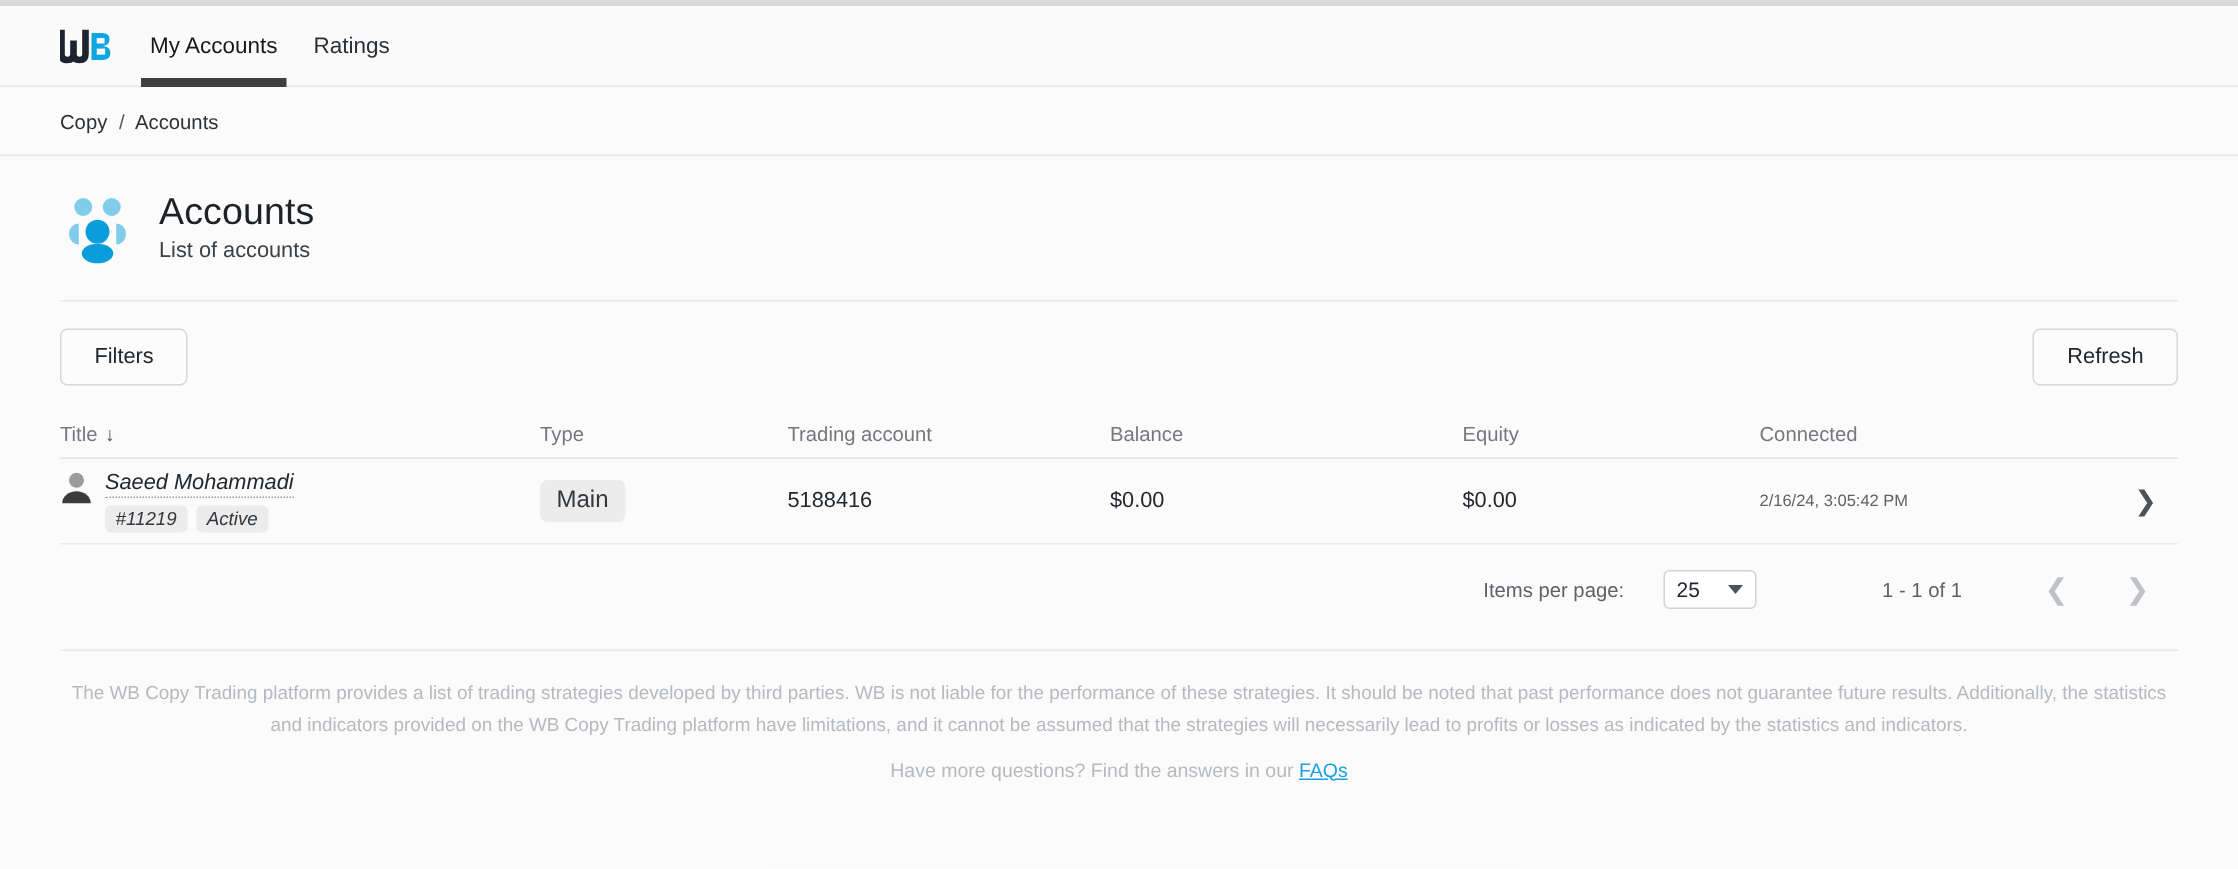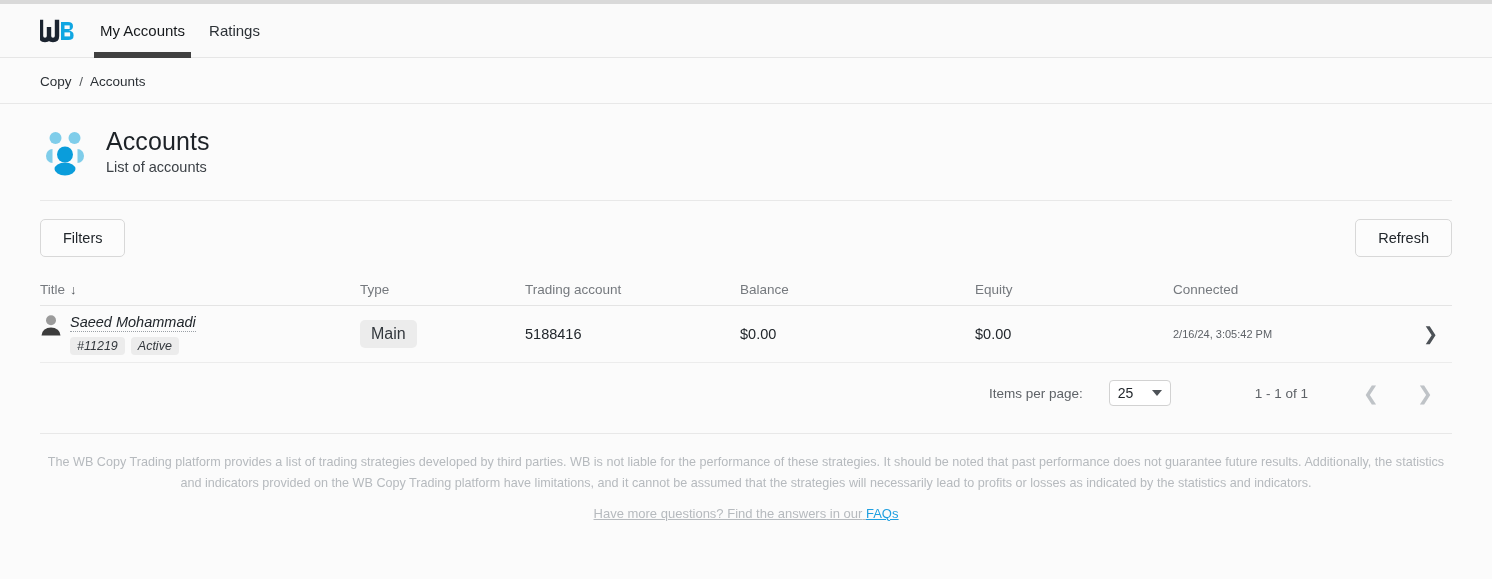--- a/index.html
+++ b/index.html
@@ -143,21 +143,21 @@
 
   
   .footer {
     border-top: 1px solid #e8e8e8; margin: 10px 40px 0 40px;
     padding-top: 14px; text-align: center;
   }
   .disclaimer {
     font-size: 12.6px; color: #b6babe; line-height: 1.65;
     max-width: 1420px; margin: 4px auto;
   }
-  .faq-line { font-size: 13px; color: #b6babe; margin-top: 12px; text-decoration: underline; }
+  .faq-line { font-size: 13px; color: #b6babe; margin-top: 12px; }
   .faq-link { color: #1e9fe0; text-decoration: underline; cursor: pointer; }
 </style>
 </head>
 <body>
 
 <div class="page">
 
   <div class="top-strip"></div>
 
   <div class="header">

